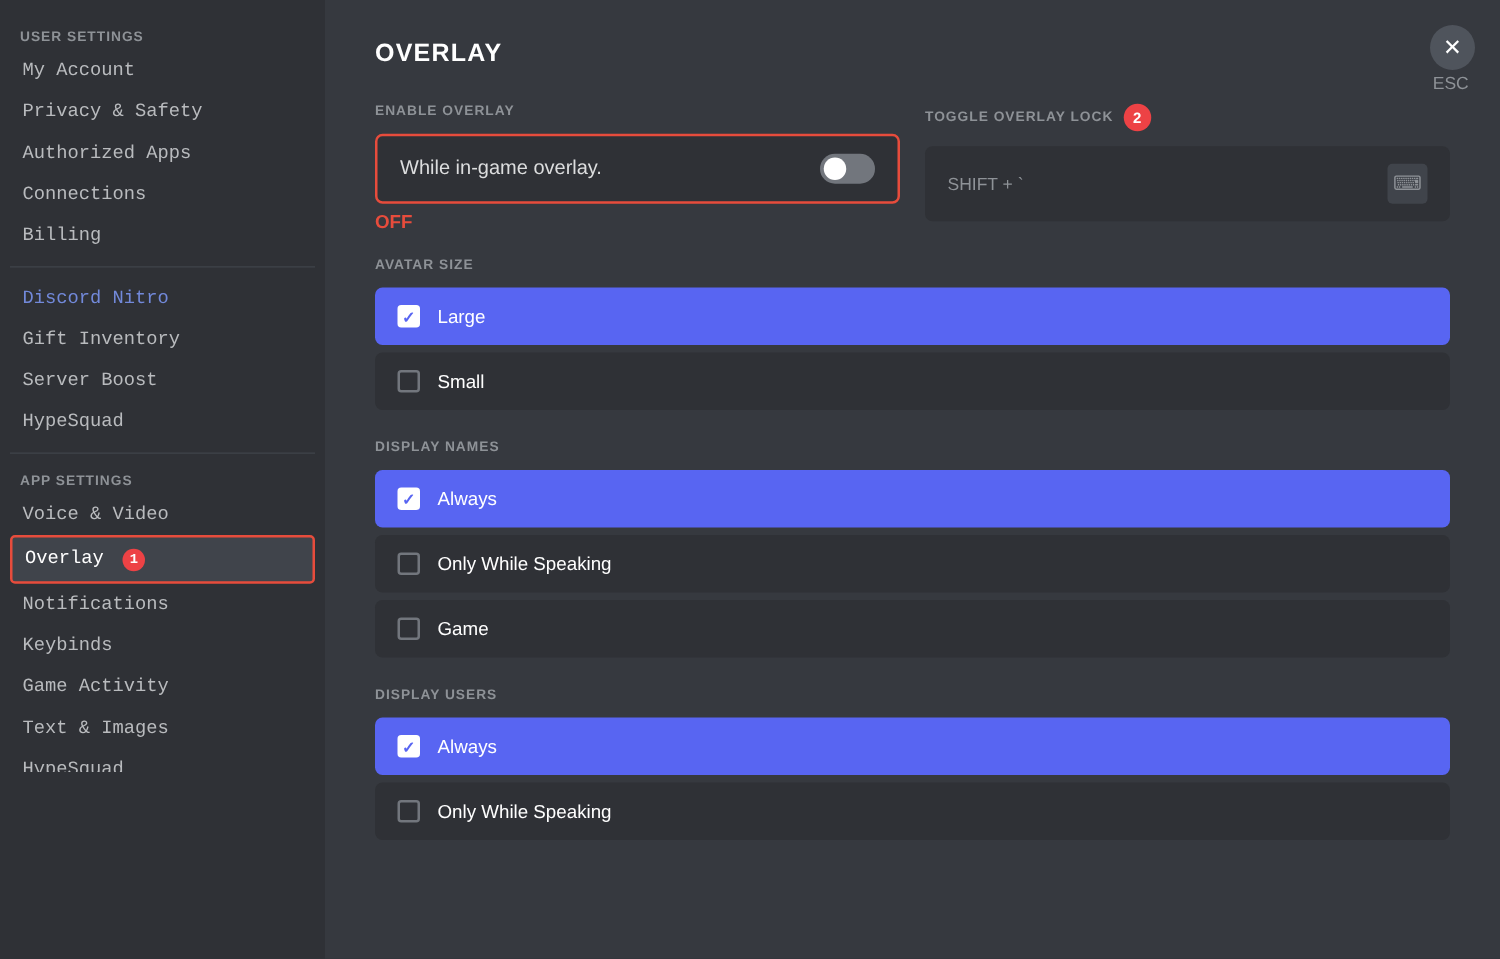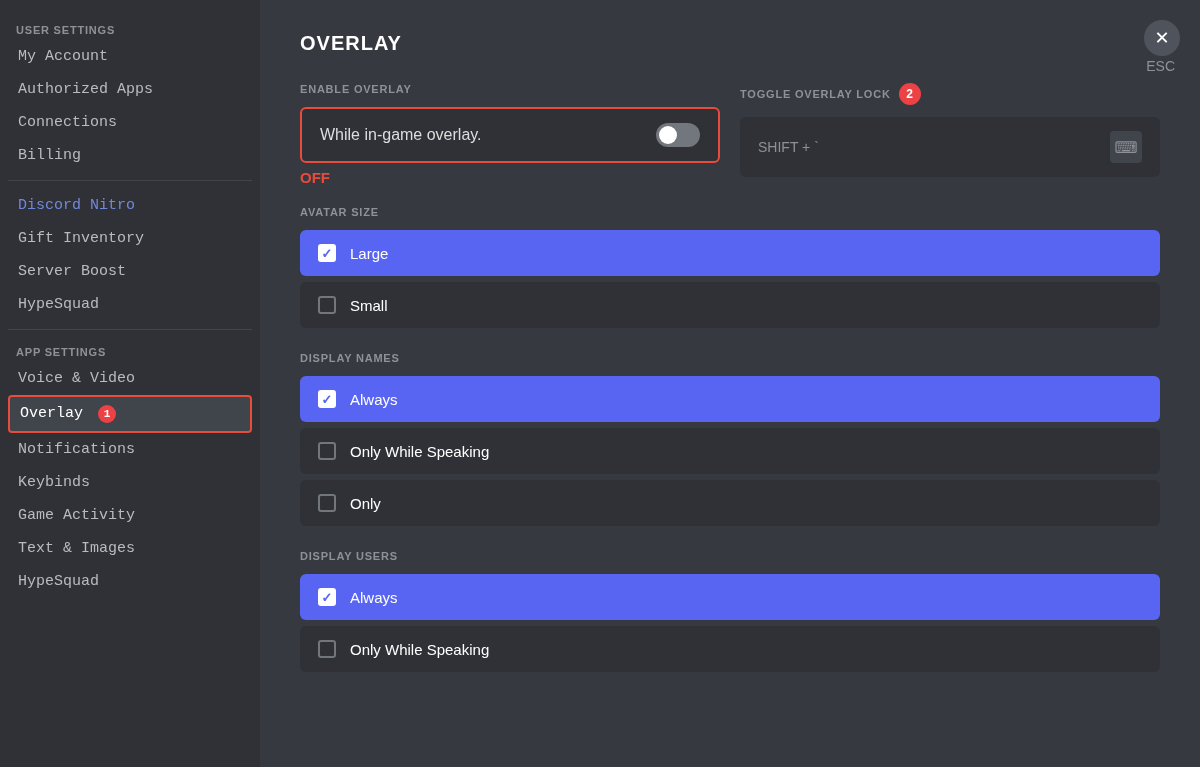--- a/index.html
+++ b/index.html
@@ -269,20 +269,21 @@
     .overlay-top-left {}
     .overlay-top-right {}
   </style>
 </head>
 <body>
 
 <nav class="sidebar">
   <div class="sidebar-section-label">USER SETTINGS</div>
 
   <button class="sidebar-item">My Account</button>
+  <button class="sidebar-item">Privacy &amp; Safety</button>
   <button class="sidebar-item">Authorized Apps</button>
   <button class="sidebar-item">Connections</button>
   <button class="sidebar-item">Billing</button>
 
   <hr class="sidebar-divider">
 
   <button class="sidebar-item nitro-label">Discord Nitro</button>
   <button class="sidebar-item">Gift Inventory</button>
   <button class="sidebar-item">Server Boost</button>
   <button class="sidebar-item">HypeSquad</button>
@@ -354,21 +355,21 @@
     <div class="option-item selected">
       <div class="option-checkbox checked"></div>
       <span class="option-label">Always</span>
     </div>
     <div class="option-item">
       <div class="option-checkbox"></div>
       <span class="option-label">Only While Speaking</span>
     </div>
     <div class="option-item">
       <div class="option-checkbox"></div>
-      <span class="option-label">Only</span>
+      <span class="option-label">Game</span>
     </div>
   </div>
 
   <div class="option-section">
     <div class="section-label">DISPLAY USERS</div>
     <div class="option-item selected">
       <div class="option-checkbox checked"></div>
       <span class="option-label">Always</span>
     </div>
     <div class="option-item">

